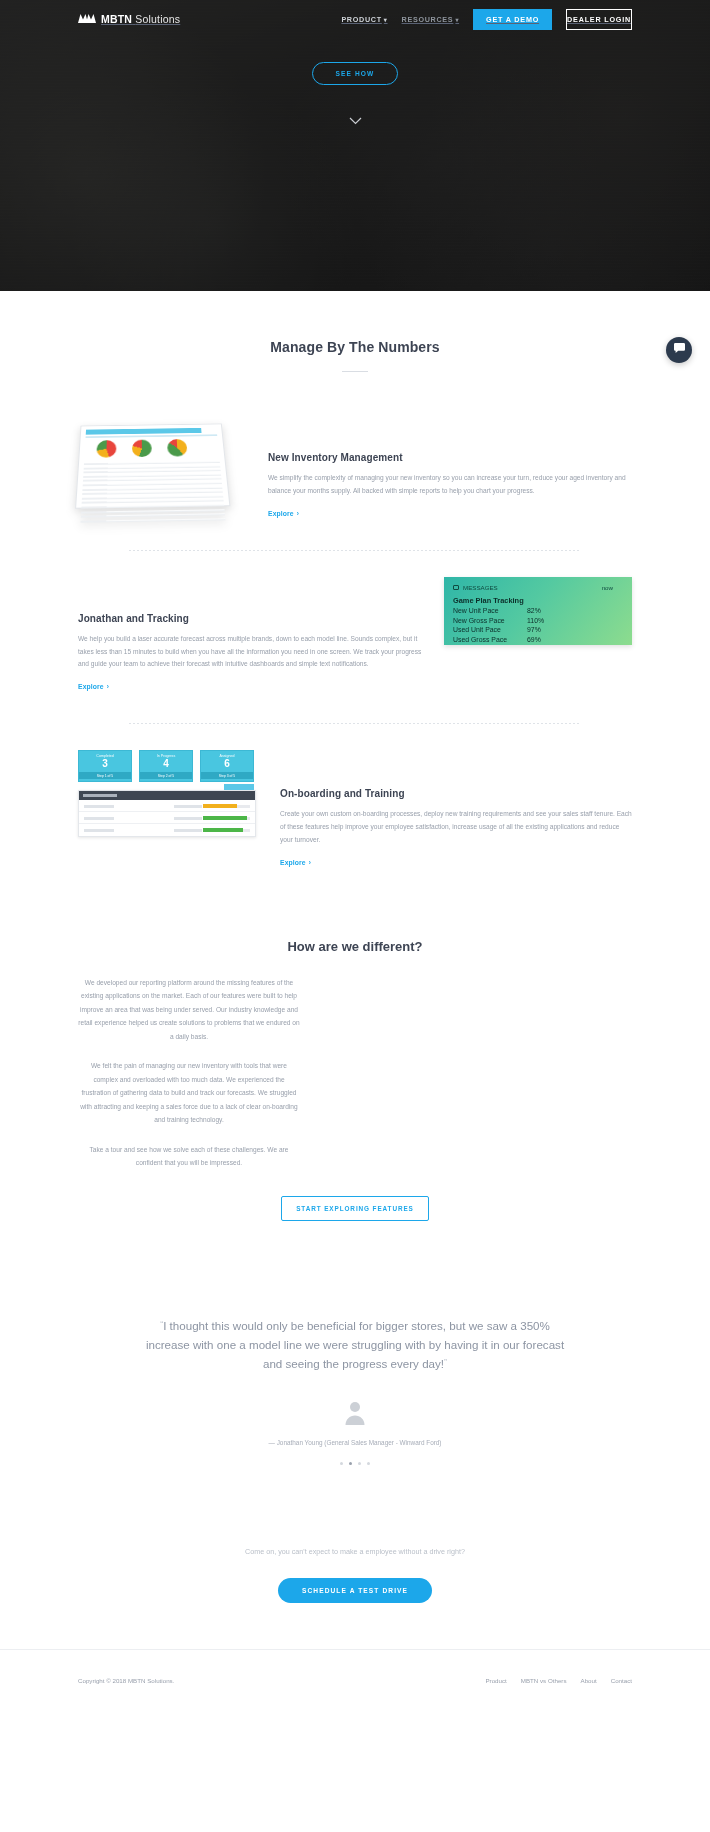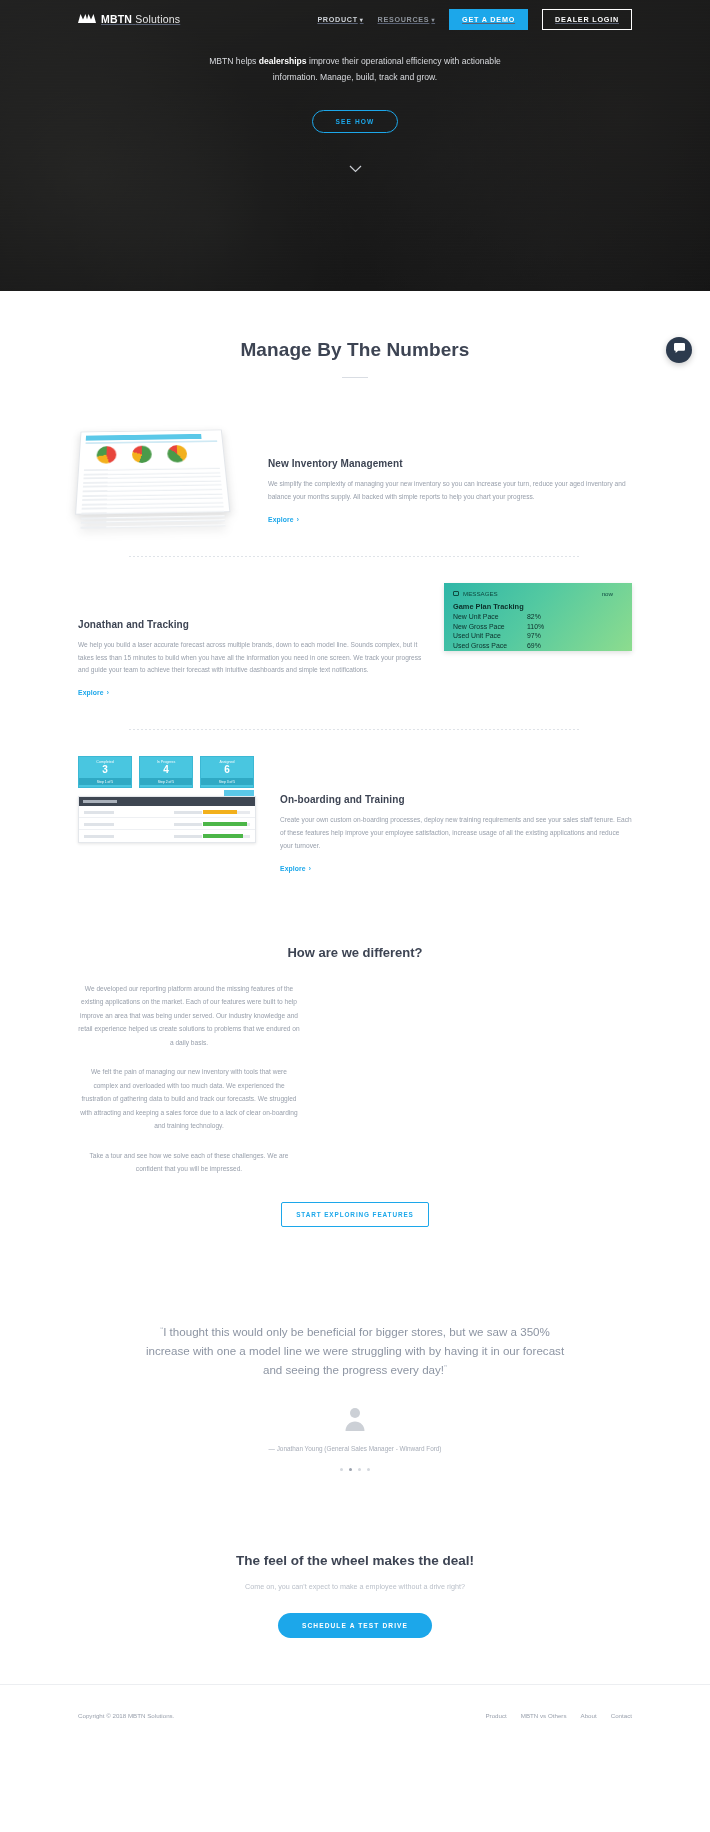--- a/index.html
+++ b/index.html
@@ -87,21 +87,21 @@
     text-transform: uppercase;
     cursor: pointer;
     white-space: nowrap;
   }
   .btn-login {
     border: 1px solid #ffffff;
     color: #fff;
     font-size: 7.2px;
     font-weight: 700;
     letter-spacing: .8px;
-    padding: 5px 12px;
+    padding: 5px 0;
     text-transform: uppercase;
     cursor: pointer;
     white-space: nowrap;
   }
 
   .hero-title {
     margin-top: 30px;
     text-align: center;
     color: #ffffff;
     font-size: 25px;
@@ -140,21 +140,21 @@
     font-size: 12px;
     cursor: pointer;
     line-height: 1;
   }
 
   
   .section-manage { padding-top: 48px; }
   .sec-title {
     text-align: center;
     color: #3d4453;
-    font-size: 19px;
+    font-size: 14px;
     font-weight: 700;
     letter-spacing: .1px;
   }
   .rule {
     width: 26px; height: 1px;
     background: #d9dde3;
     margin: 16px auto 0;
   }
   .sec-lead {
     margin: 18px auto 0;
@@ -402,23 +402,20 @@
         </div>
         <div class="nav-link dim">
           <span>RESOURCES</span><span class="caret">▾</span>
         </div>
         <div class="btn-demo">GET A DEMO</div>
         <div class="btn-login">DEALER LOGIN</div>
       </div>
     </div>
 
 
-    <div class="hero-sub">
-      <span>MBTN helps </span><b>dealerships</b><span> improve their operational efficiency with actionable information. Manage, build, track and grow.</span>
-    </div>
 
     <div class="hero-cta-wrap">
       <div class="btn-seehow">SEE HOW</div>
     </div>
 
     <div class="scroll-arrow">
       <svg width="13" height="8" viewBox="0 0 13 8">
           <path d="M1 1 L6.5 6.5 L12 1" stroke="#c9ccd1" stroke-width="1.2" fill="none"></path>
         </svg>
     </div>
@@ -596,21 +593,20 @@
   <div class="testi-by">— Jonathan Young (General Sales Manager - Winward Ford)</div>
   <div class="dots">
     <span class="dot"></span>
     <span class="dot on"></span>
     <span class="dot"></span>
     <span class="dot"></span>
   </div>
 </div>
 
 <div class="section-cta">
-  <div class="cta-title">The feel of the wheel makes the deal!</div>
   <div class="cta-sub">Come on, you can't expect to make a employee without a drive right?</div>
   <div class="btn-testdrive">SCHEDULE A TEST DRIVE</div>
 </div>
 
 <div class="footer">
   <div class="copyright">Copyright © 2018 MBTN Solutions.</div>
   <div class="foot-links">
     <a>Product</a>
     <a>MBTN vs Others</a>
     <a>About</a>

